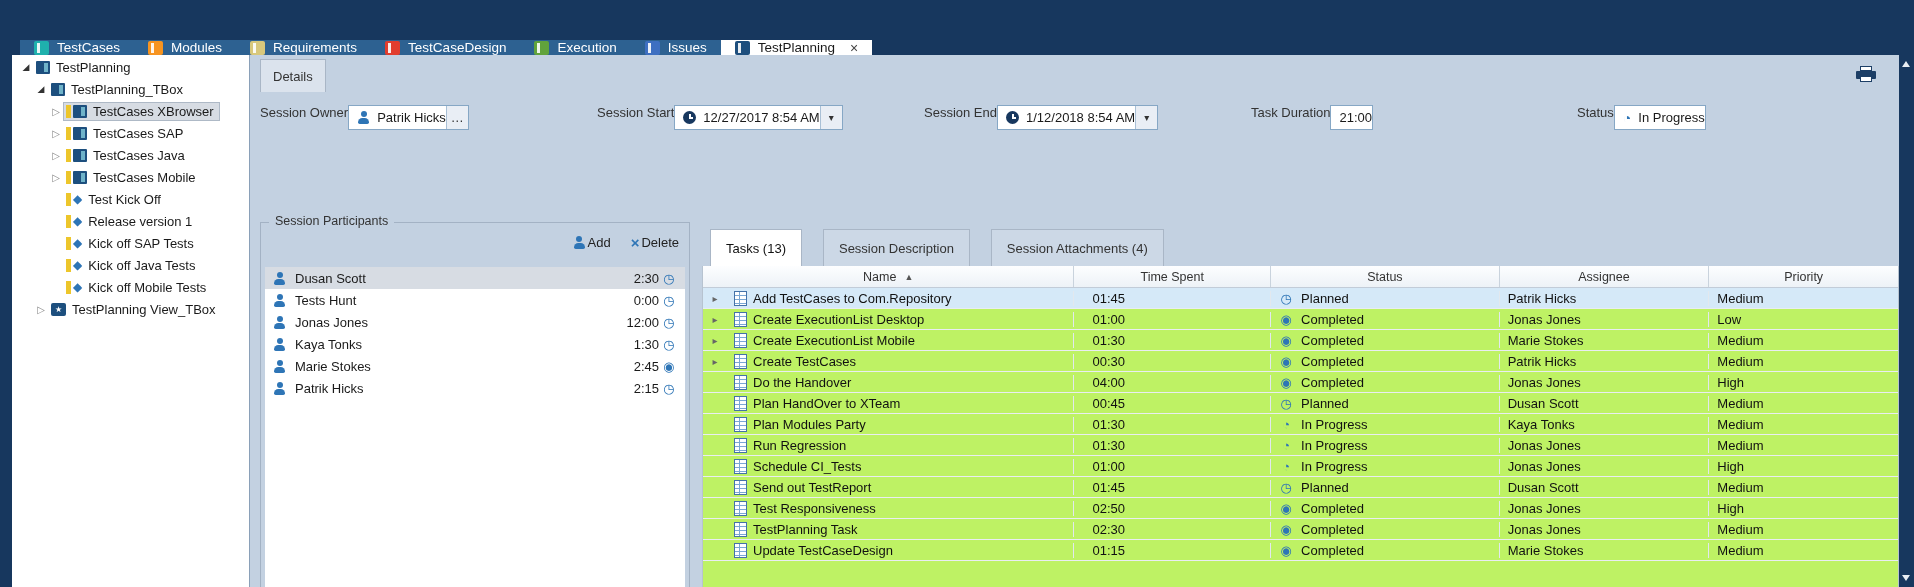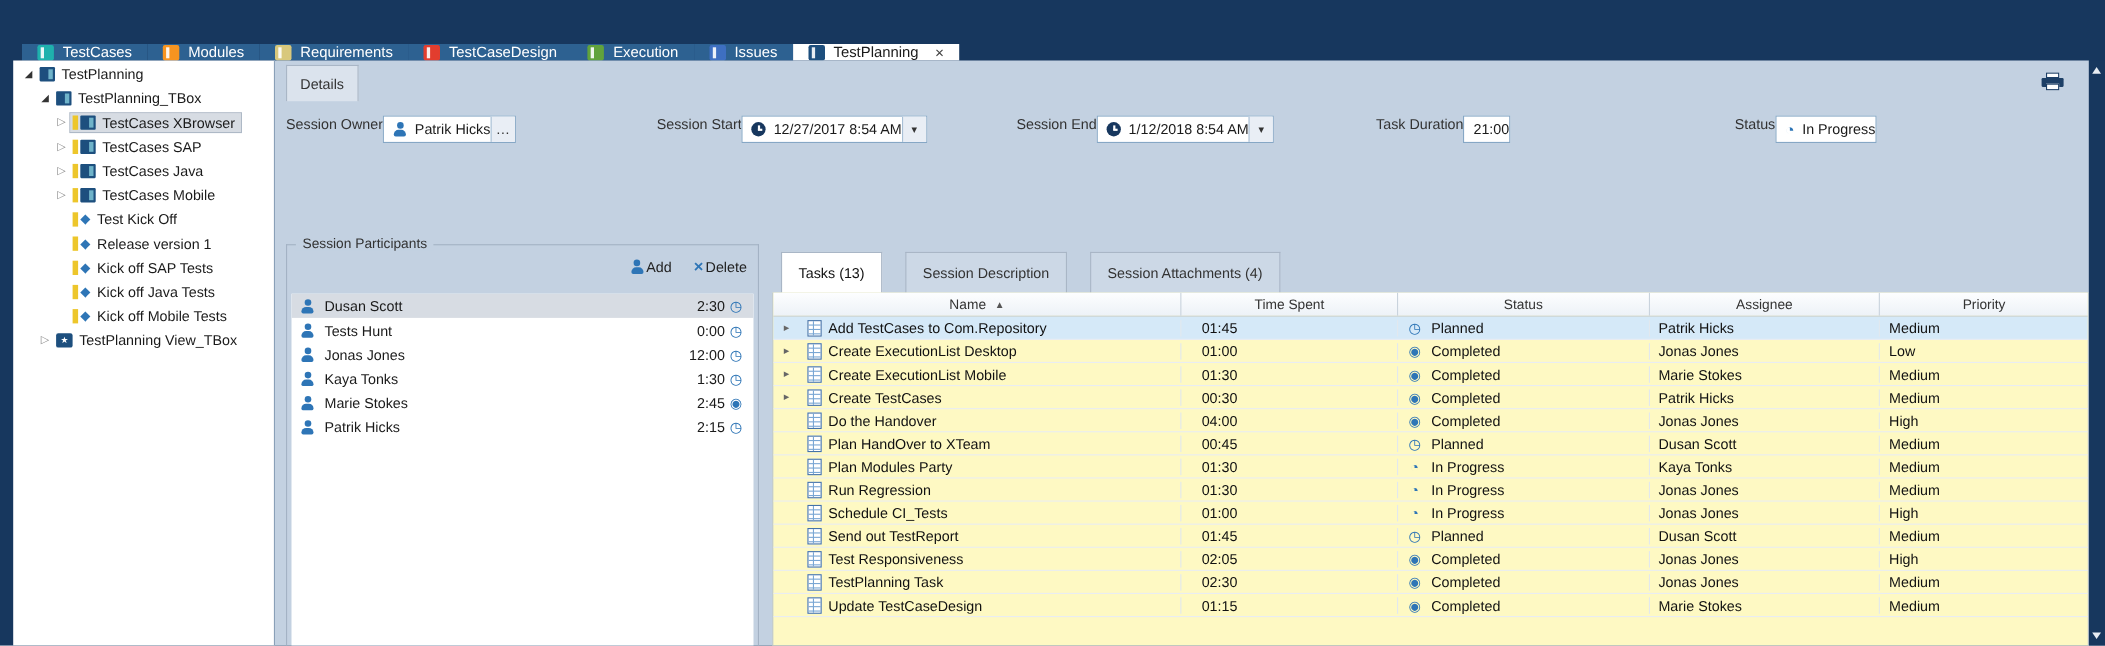--- a/index.html
+++ b/index.html
@@ -82,21 +82,21 @@
   .p-name{flex:1;margin-left:9px}
   .p-time{margin-right:2px}
   .p-glyph{color:var(--accent);font-size:13px;width:16px;text-align:center;line-height:1}
 
   
   #task-tabs{position:absolute;left:460px;top:174px;height:37px;display:flex;gap:21px}
   .ttab{display:flex;align-items:center;padding:0 15px;font-size:13px;color:#333;background:#ccd8e6;border:1px solid #a9b6c6;border-bottom:none;cursor:pointer;white-space:nowrap}
   .ttab.active{background:#fff;color:#111}
 
   
-  #task-table{position:absolute;left:452px;top:211px;width:1197px;bottom:0;background:#fef9c3;border-left:1px solid #b7c3d0;border-right:1px solid #b7c3d0;overflow:hidden}
+  #task-table{position:absolute;left:452px;top:211px;width:1197px;bottom:0;background:#bef264;border-left:1px solid #b7c3d0;border-right:1px solid #b7c3d0;overflow:hidden}
   #t-header{height:22px;display:flex;background:linear-gradient(#fdfeff,#edf2f7);border-bottom:1px solid #c2ccd8;font-size:12.5px;color:#333}
   .h-cell{display:flex;align-items:center;justify-content:center;border-right:1px solid #c9d3dd;cursor:pointer}
   .h-cell:last-child{border-right:none}
   .h-name{width:372px}.h-time{width:197px}.h-status{width:229px}.h-assignee{width:210px}.h-priority{width:189px}
   .sort-arrow{font-size:9px;color:#555;margin-left:8px}
   .t-row{height:21px;display:flex;align-items:center;font-size:13px;color:#111;border-bottom:1px solid #e9edf2;cursor:pointer}
   .t-row.sel{background:var(--sel-blue)}
   .c-exp{width:24px;text-align:center;font-size:10px;color:#666;flex:none}
   .c-icon{width:26px;display:flex;justify-content:center;flex:none}
   .c-name{width:322px;padding-right:6px;border-right:1px solid #e2e8ee;white-space:nowrap;overflow:hidden}
@@ -516,21 +516,21 @@
             </span>
             <span class="c-assignee">Dusan Scott</span>
             <span class="c-priority">Medium</span>
           </div>
           <div class="t-row">
             <span class="c-exp"></span>
             <span class="c-icon">
               <span class="doc-icon"></span>
             </span>
             <span class="c-name">Test Responsiveness</span>
-            <span class="c-time">02:05</span>
+            <span class="c-time">02:50</span>
             <span class="c-status">
               <span class="sg">◉</span>
               <span>Completed</span>
             </span>
             <span class="c-assignee">Jonas Jones</span>
             <span class="c-priority">High</span>
           </div>
           <div class="t-row">
             <span class="c-exp"></span>
             <span class="c-icon">

